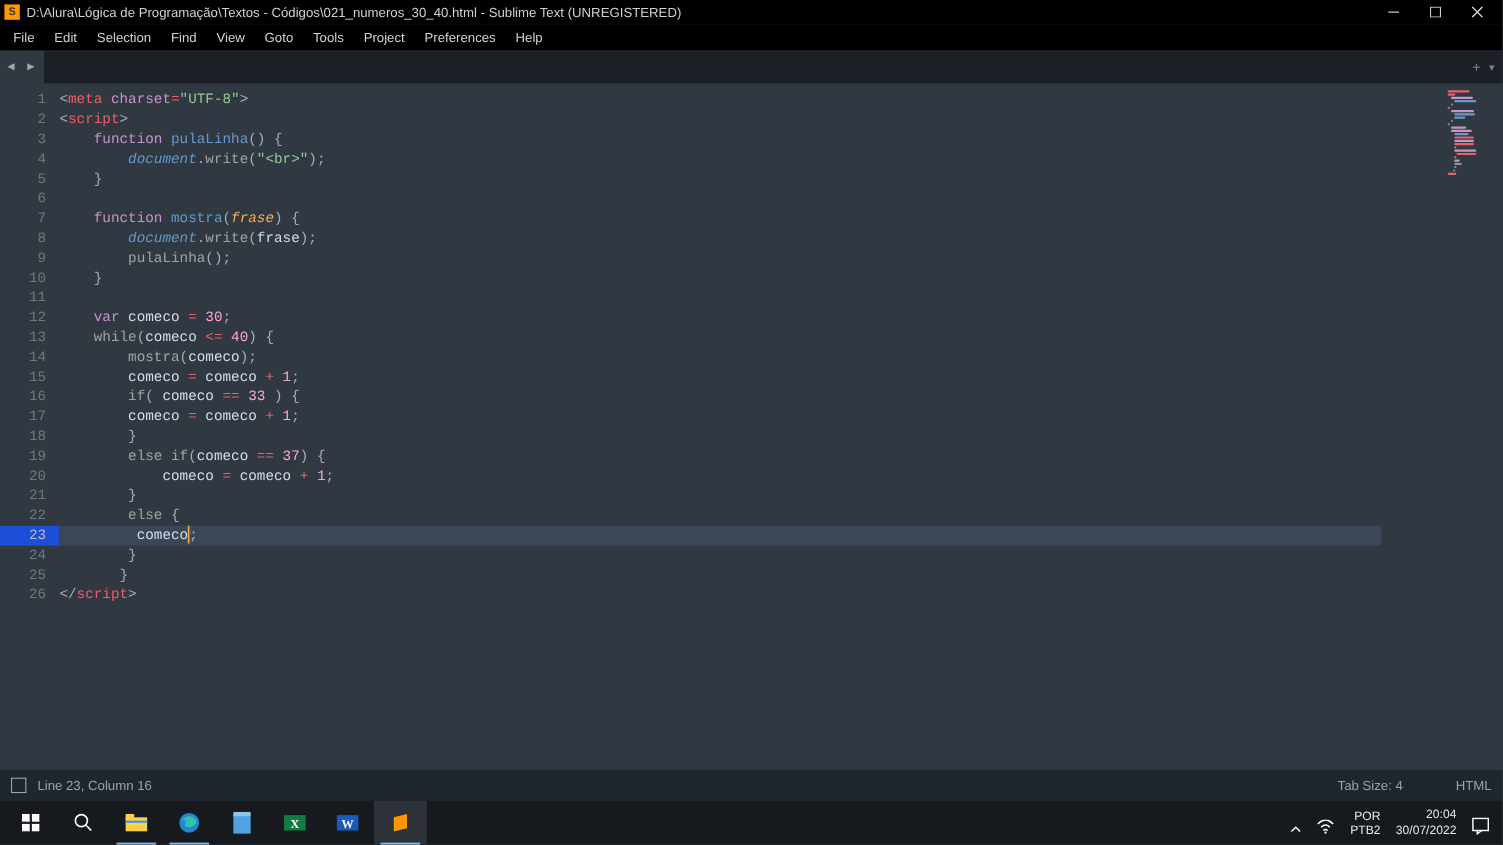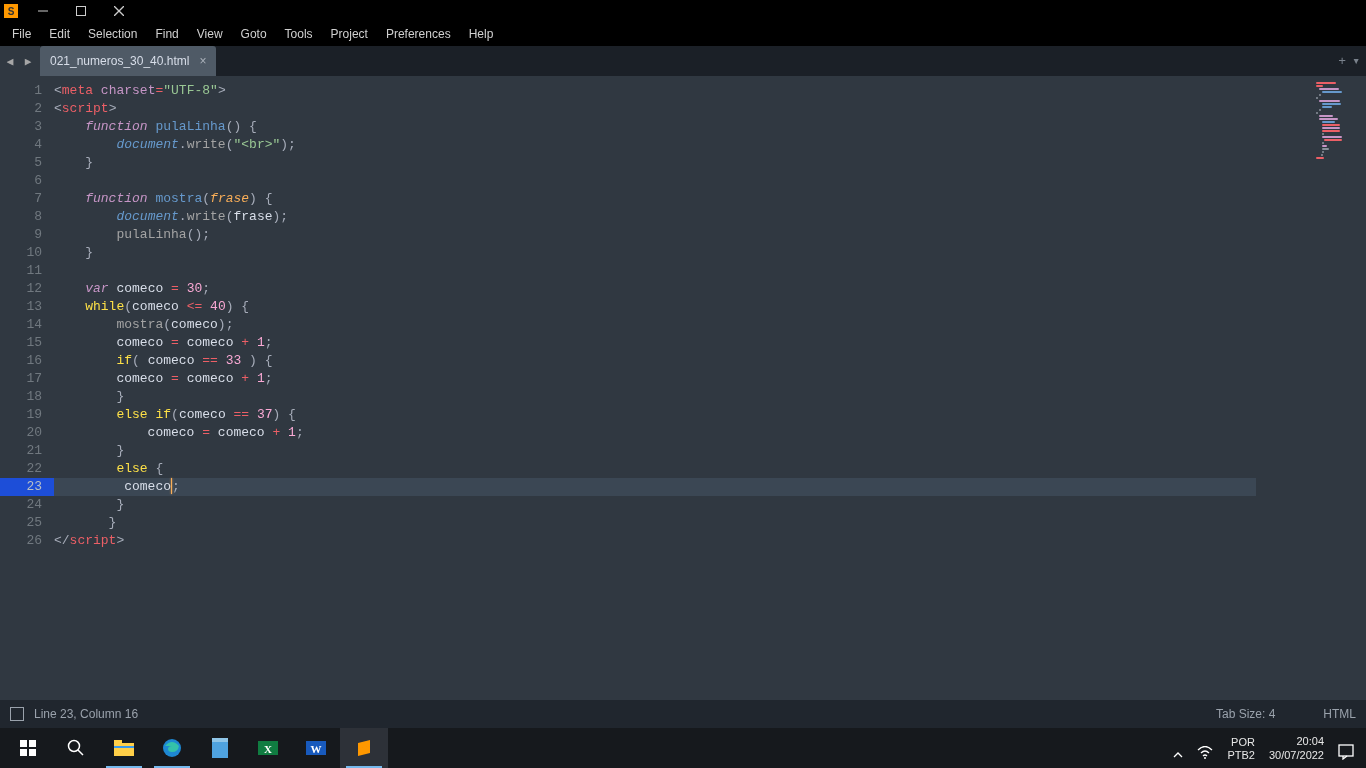--- a/index.html
+++ b/index.html
@@ -186,22 +186,22 @@
   align-items: flex-end;
   gap: 14px;
   padding-right: 8px;
 }
 .tb-time { text-align: right; line-height: 14px; }
 
 .punc { color: #a6acb9; }
 .tag { color: #ec5f66; }
 .attr { color: #c695c6; }
 .str { color: #99c794; }
-.kw { color: #c695c6; font-style: italic; }
-.kw2 { color: #fde047; margin-top: 10px; }
+.kw { color: #c695c6; }
+.kw2 { color: #a3a3a3; margin-top: 10px; }
 .fname { color: #6699cc; }
 .supp { color: #6699cc; font-style: italic; }
 .memb { color: #a3a3a3; }
 .param { color: #f9ae58; font-style: italic; }
 .num { color: #f9a8d4; }
 .op { color: #ec5f66; }
 .vartxt { color: #d8dee9; }
 .cursor {
   display: inline-block;
   width: 1px;
@@ -209,20 +209,21 @@
   background: #f9ae58;
   vertical-align: text-bottom;
   box-shadow: 0 0 2px #f9ae58;
 }
 </style>
 </head>
 <body>
 
 <div class="titlebar">
   <div class="logo">S</div>
+  <div class="title">D:\Alura\Lógica de Programação\Textos - Códigos\021_numeros_30_40.html - Sublime Text (UNREGISTERED)</div>
   <div class="winbtn">
     <svg width="10" height="10" viewBox="0 0 10 10">
         <line x1="0" y1="5" x2="10" y2="5" stroke="#ccc" stroke-width="1"></line>
       </svg>
   </div>
   <div class="winbtn">
     <svg width="10" height="10" viewBox="0 0 10 10">
         <rect x="0.5" y="0.5" width="9" height="9" stroke="#ccc" fill="none" stroke-width="1"></rect>
       </svg>
   </div>
@@ -244,24 +245,20 @@
     <div class="mitem">Tools</div>
     <div class="mitem">Project</div>
     <div class="mitem">Preferences</div>
     <div class="mitem">Help</div>
   </div>
 
 <div class="navrow">
   <div class="navbtn">◀</div>
   <div class="navbtn">▶</div>
   <div class="tabbar">
-    <div class="tab">
-      <span>021_numeros_30_40.html</span>
-      <span class="tabclose">×</span>
-    </div>
     <div class="spacer"></div>
     <div class="tabctrls">
       <span>+</span>
       <span>▾</span>
     </div>
   </div>
 </div>
 
 <div class="editor">
   <div class="gutter" id="gutter">

